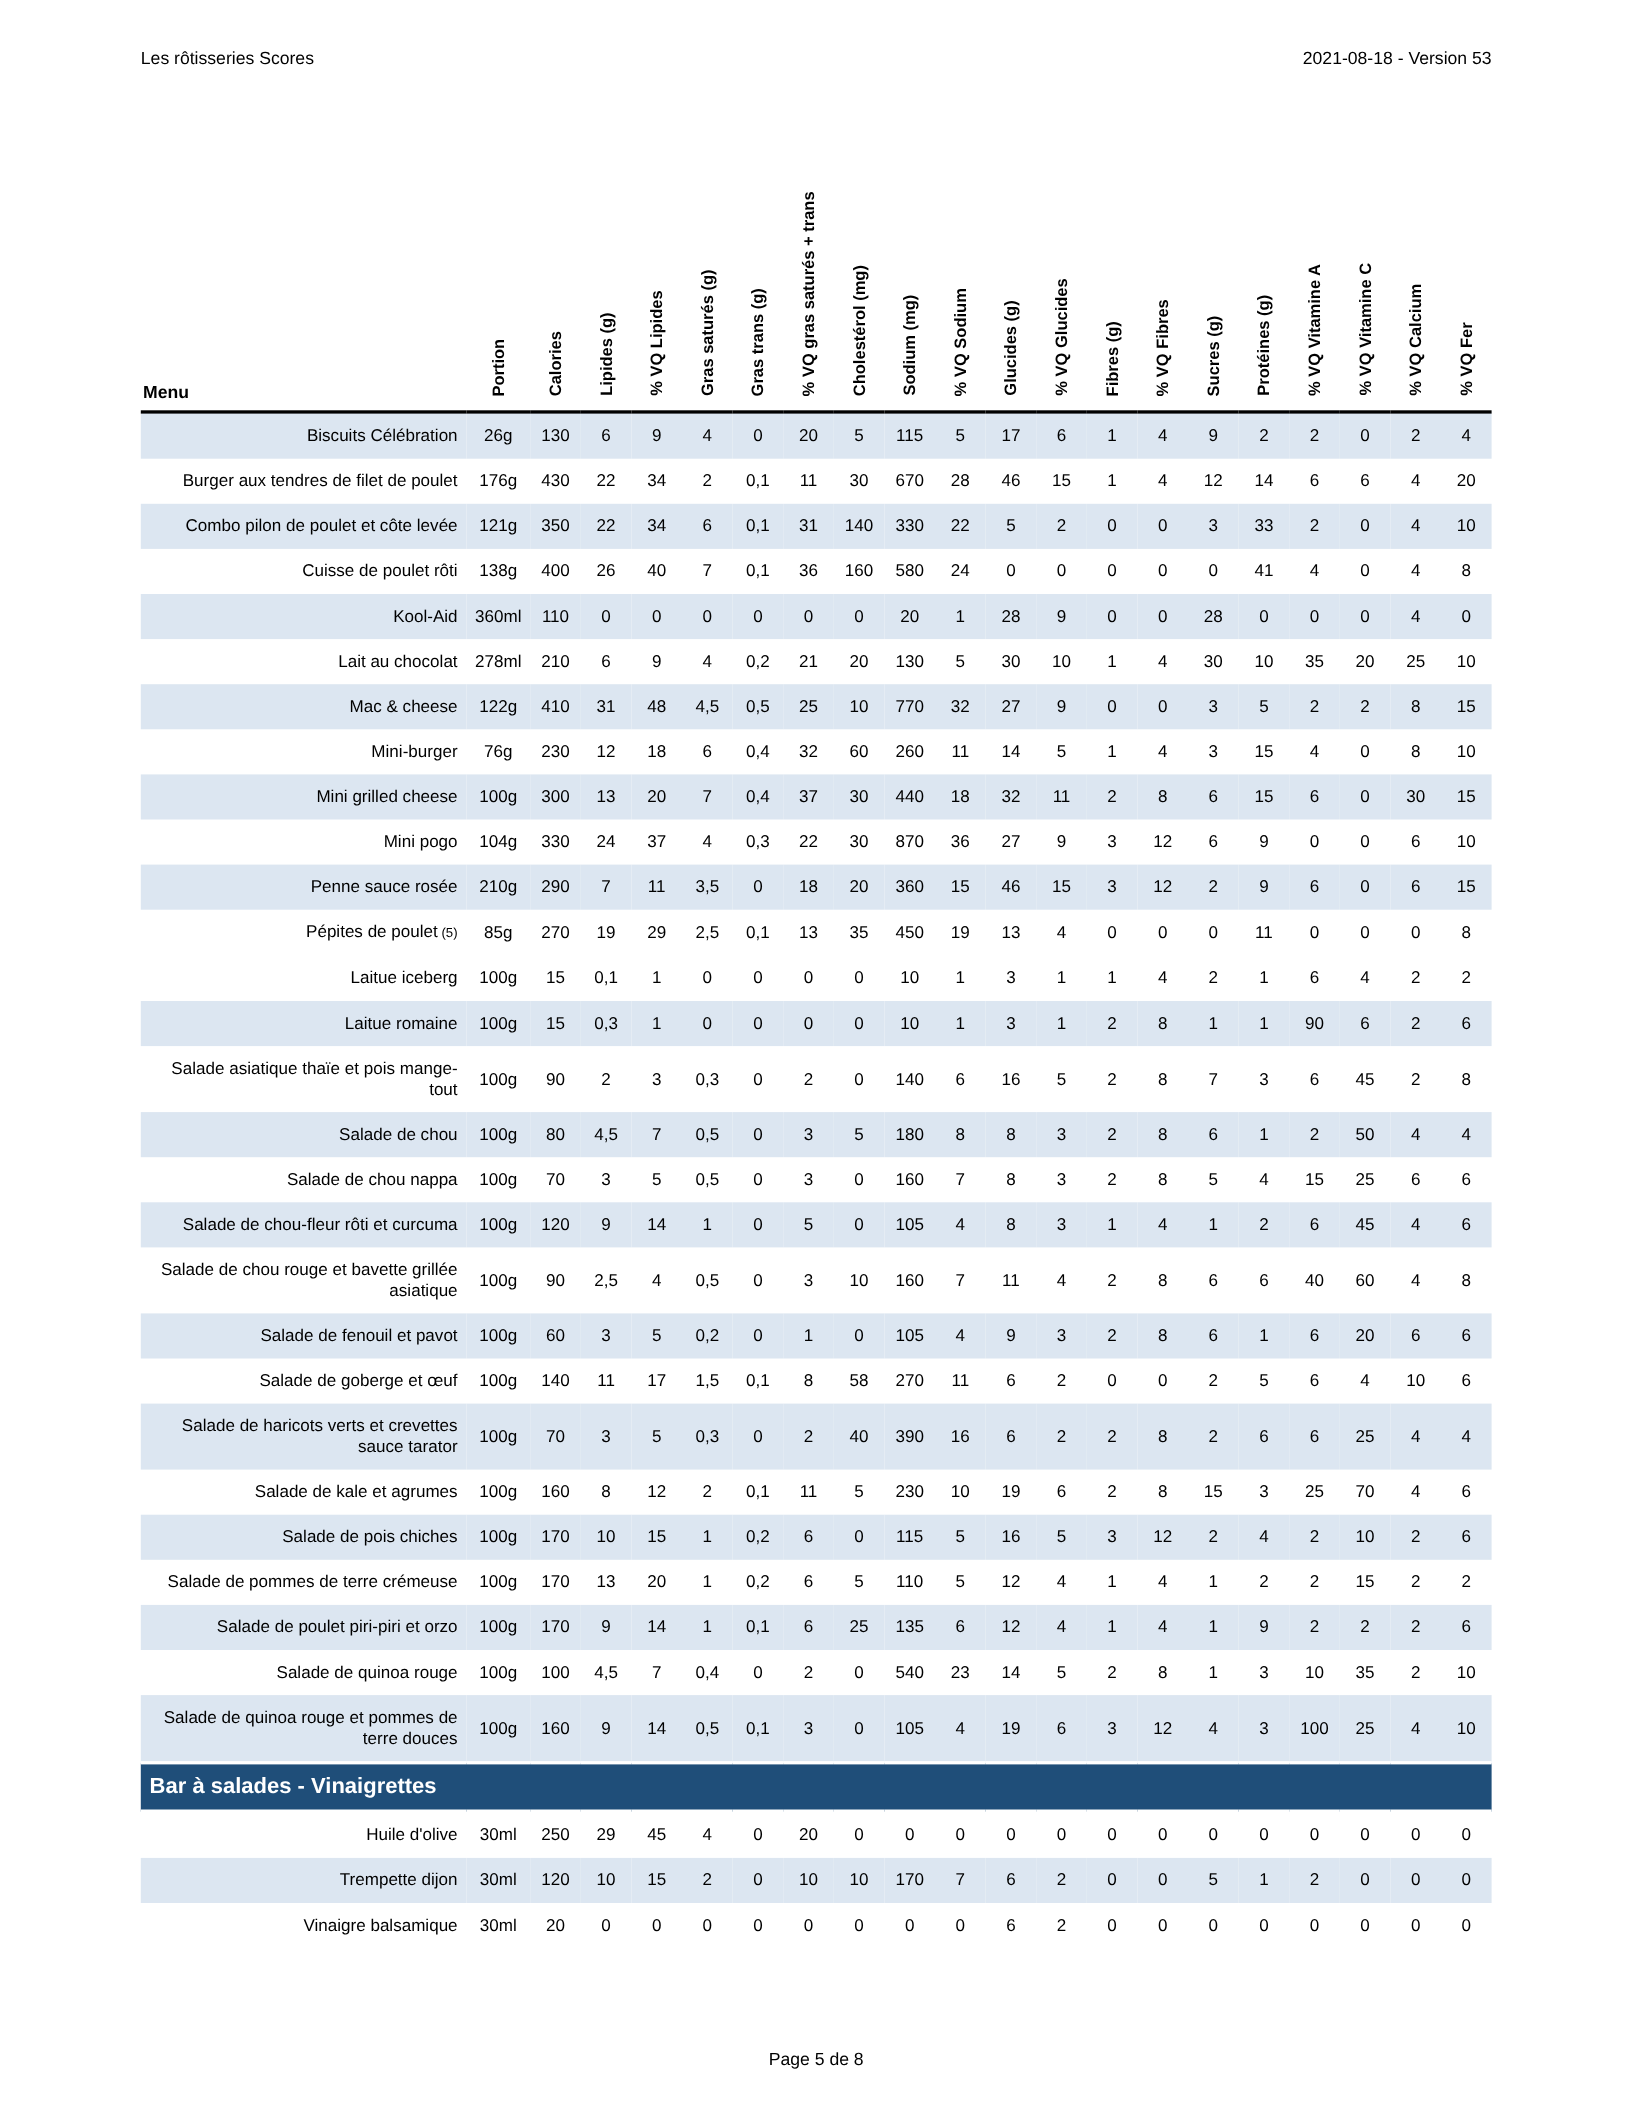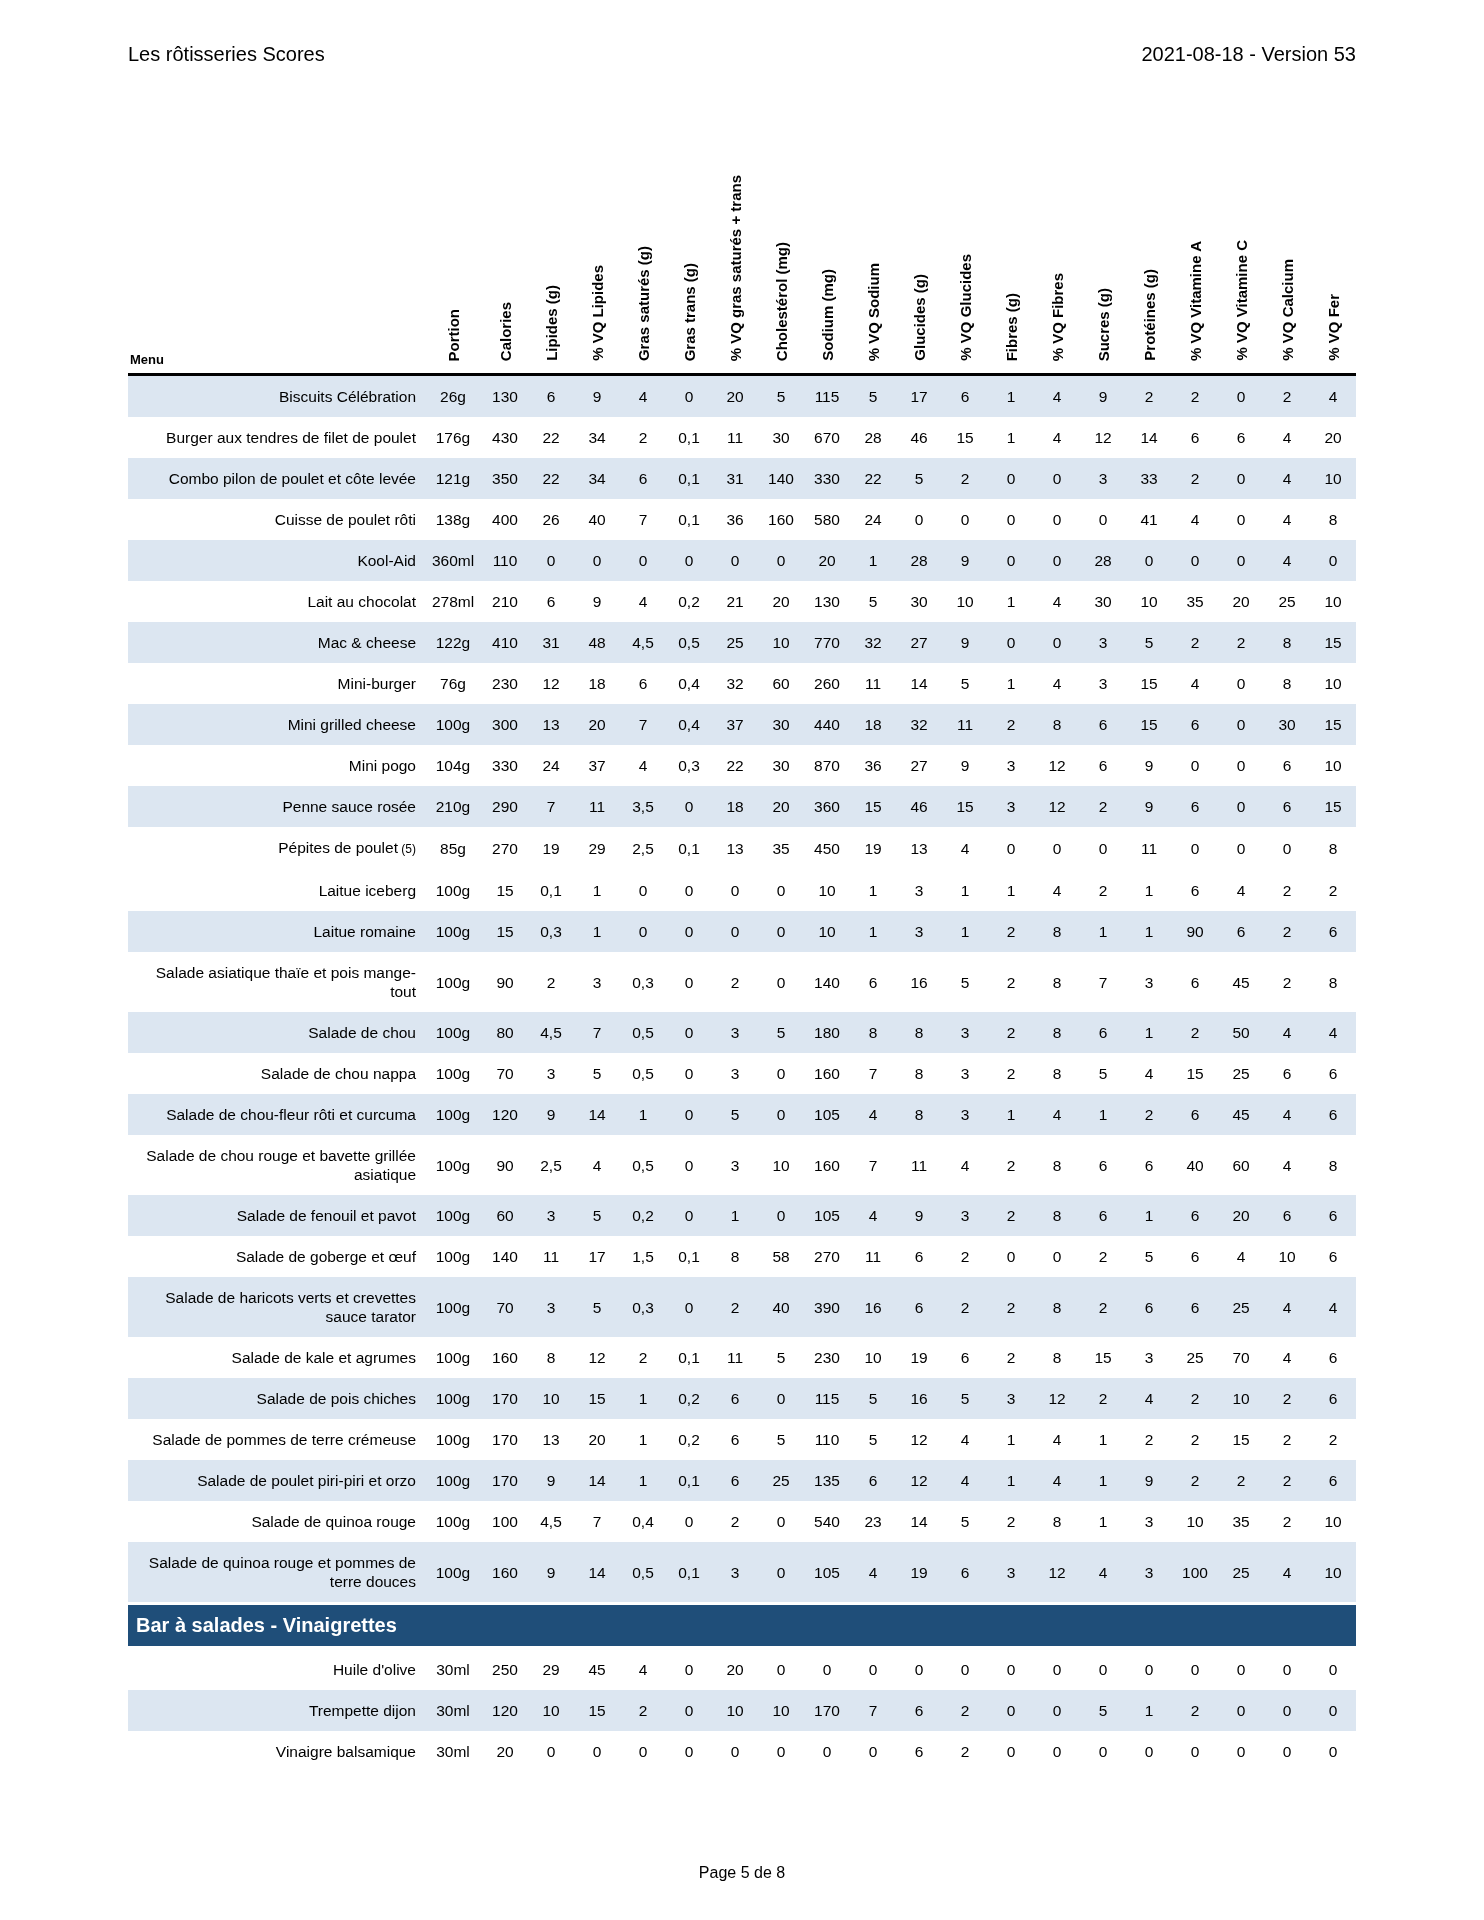--- a/index.html
+++ b/index.html
@@ -11,41 +11,41 @@
     display: flex;
     flex-direction: column;
     font-family: "Liberation Sans", sans-serif;
     color: #000;
   }
 
   .page-header {
     display: flex;
     justify-content: space-between;
     align-items: flex-start;
-    font-size: 20px;
+    font-size: 16px;
     line-height: 18px;
   }
 
   table.nutrition {
     border-collapse: collapse;
     table-layout: fixed;
     width: 100%;
     margin-top: 52px;
   }
 
   thead th {
     vertical-align: bottom;
     border-bottom: 3px solid #000;
     height: 250px;
     padding: 0 0 8px 0;
     font-weight: bold;
   }
   th.menu-h {
     text-align: left;
-    font-size: 13px;
+    font-size: 16px;
     padding-bottom: 6px;
     padding-left: 2px;
   }
   th.rot { text-align: center; }
   th.rot span {
     writing-mode: vertical-rl;
     transform: rotate(180deg);
     white-space: nowrap;
     display: inline-block;
     font-size: 15px;

